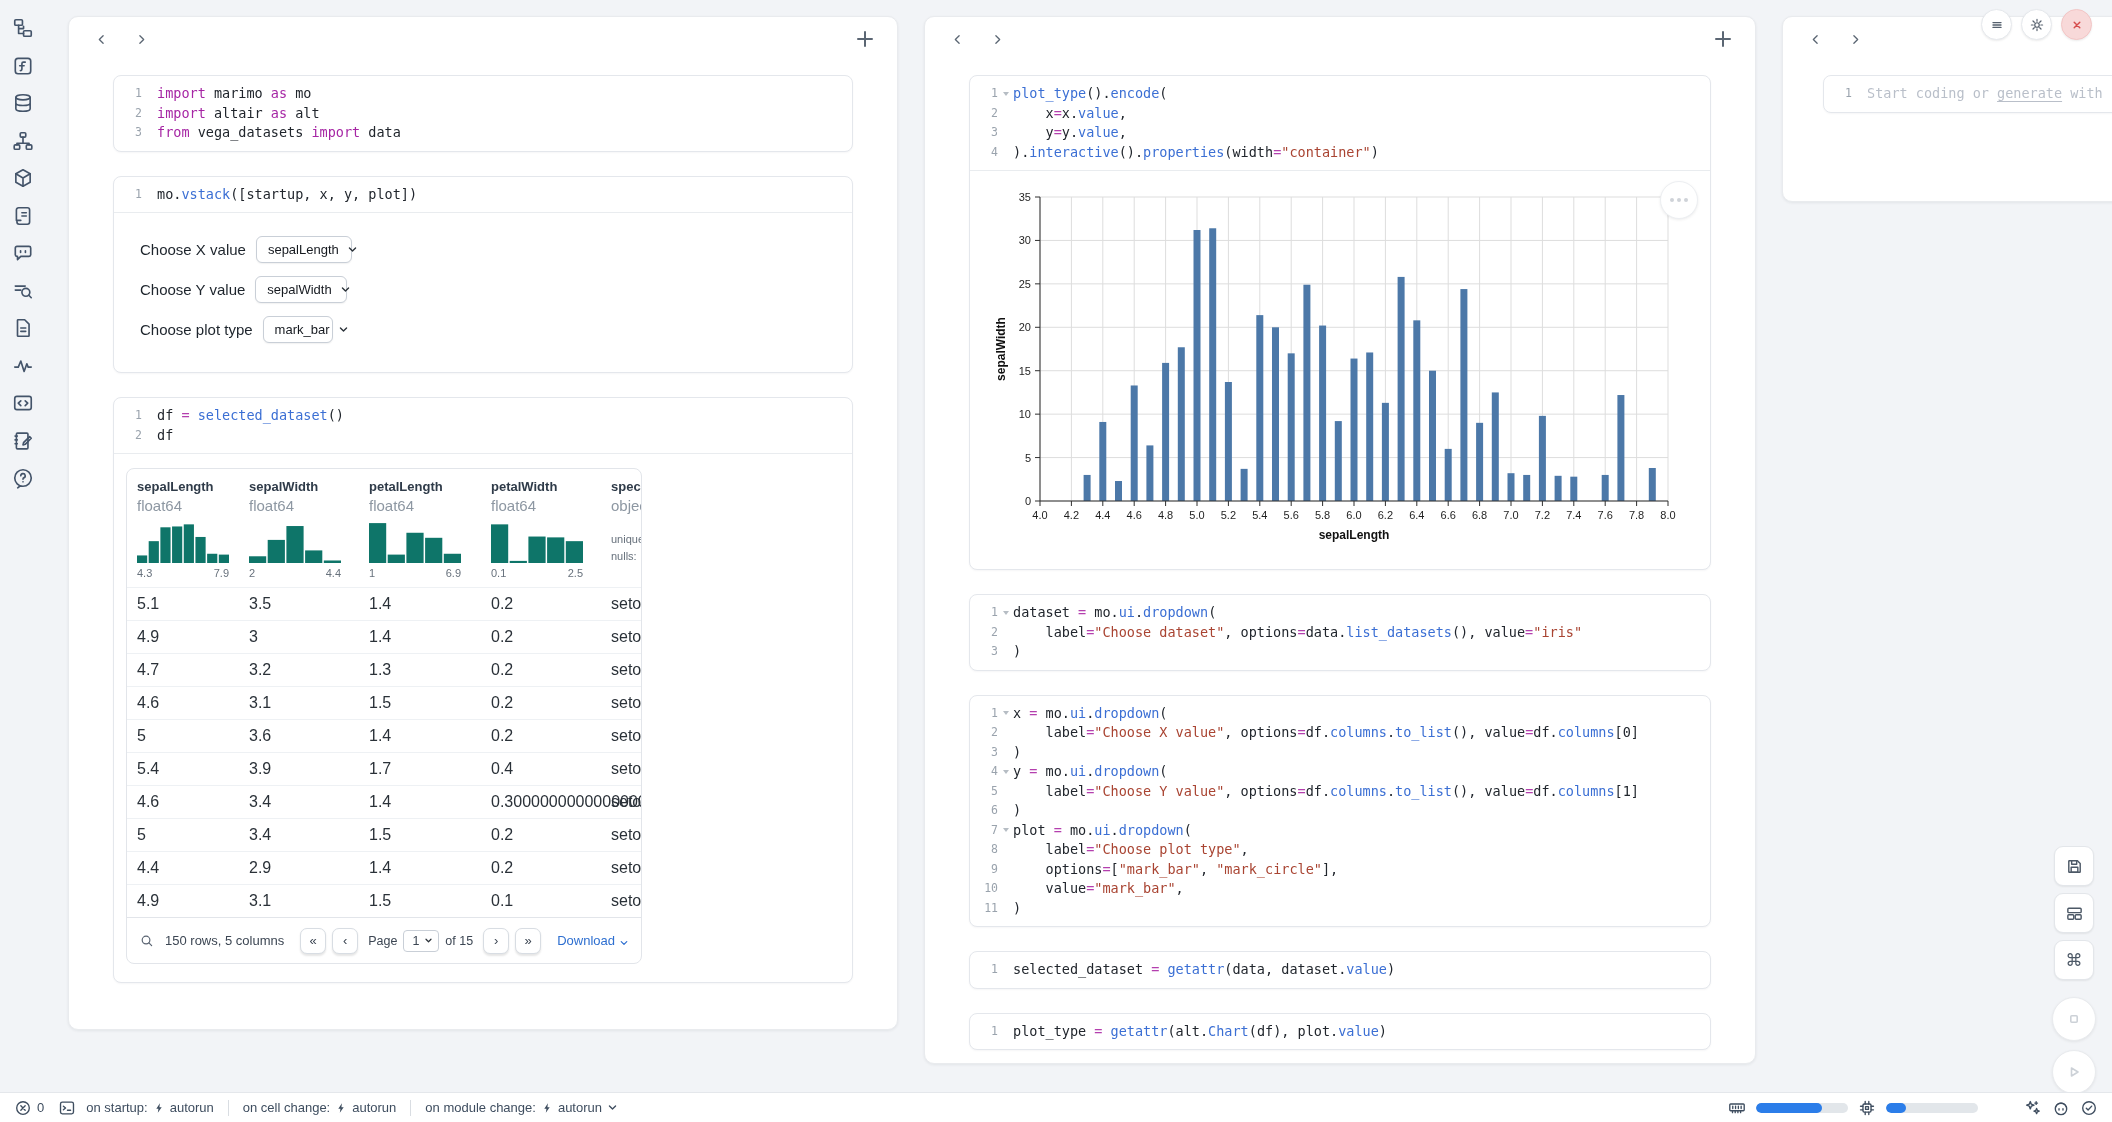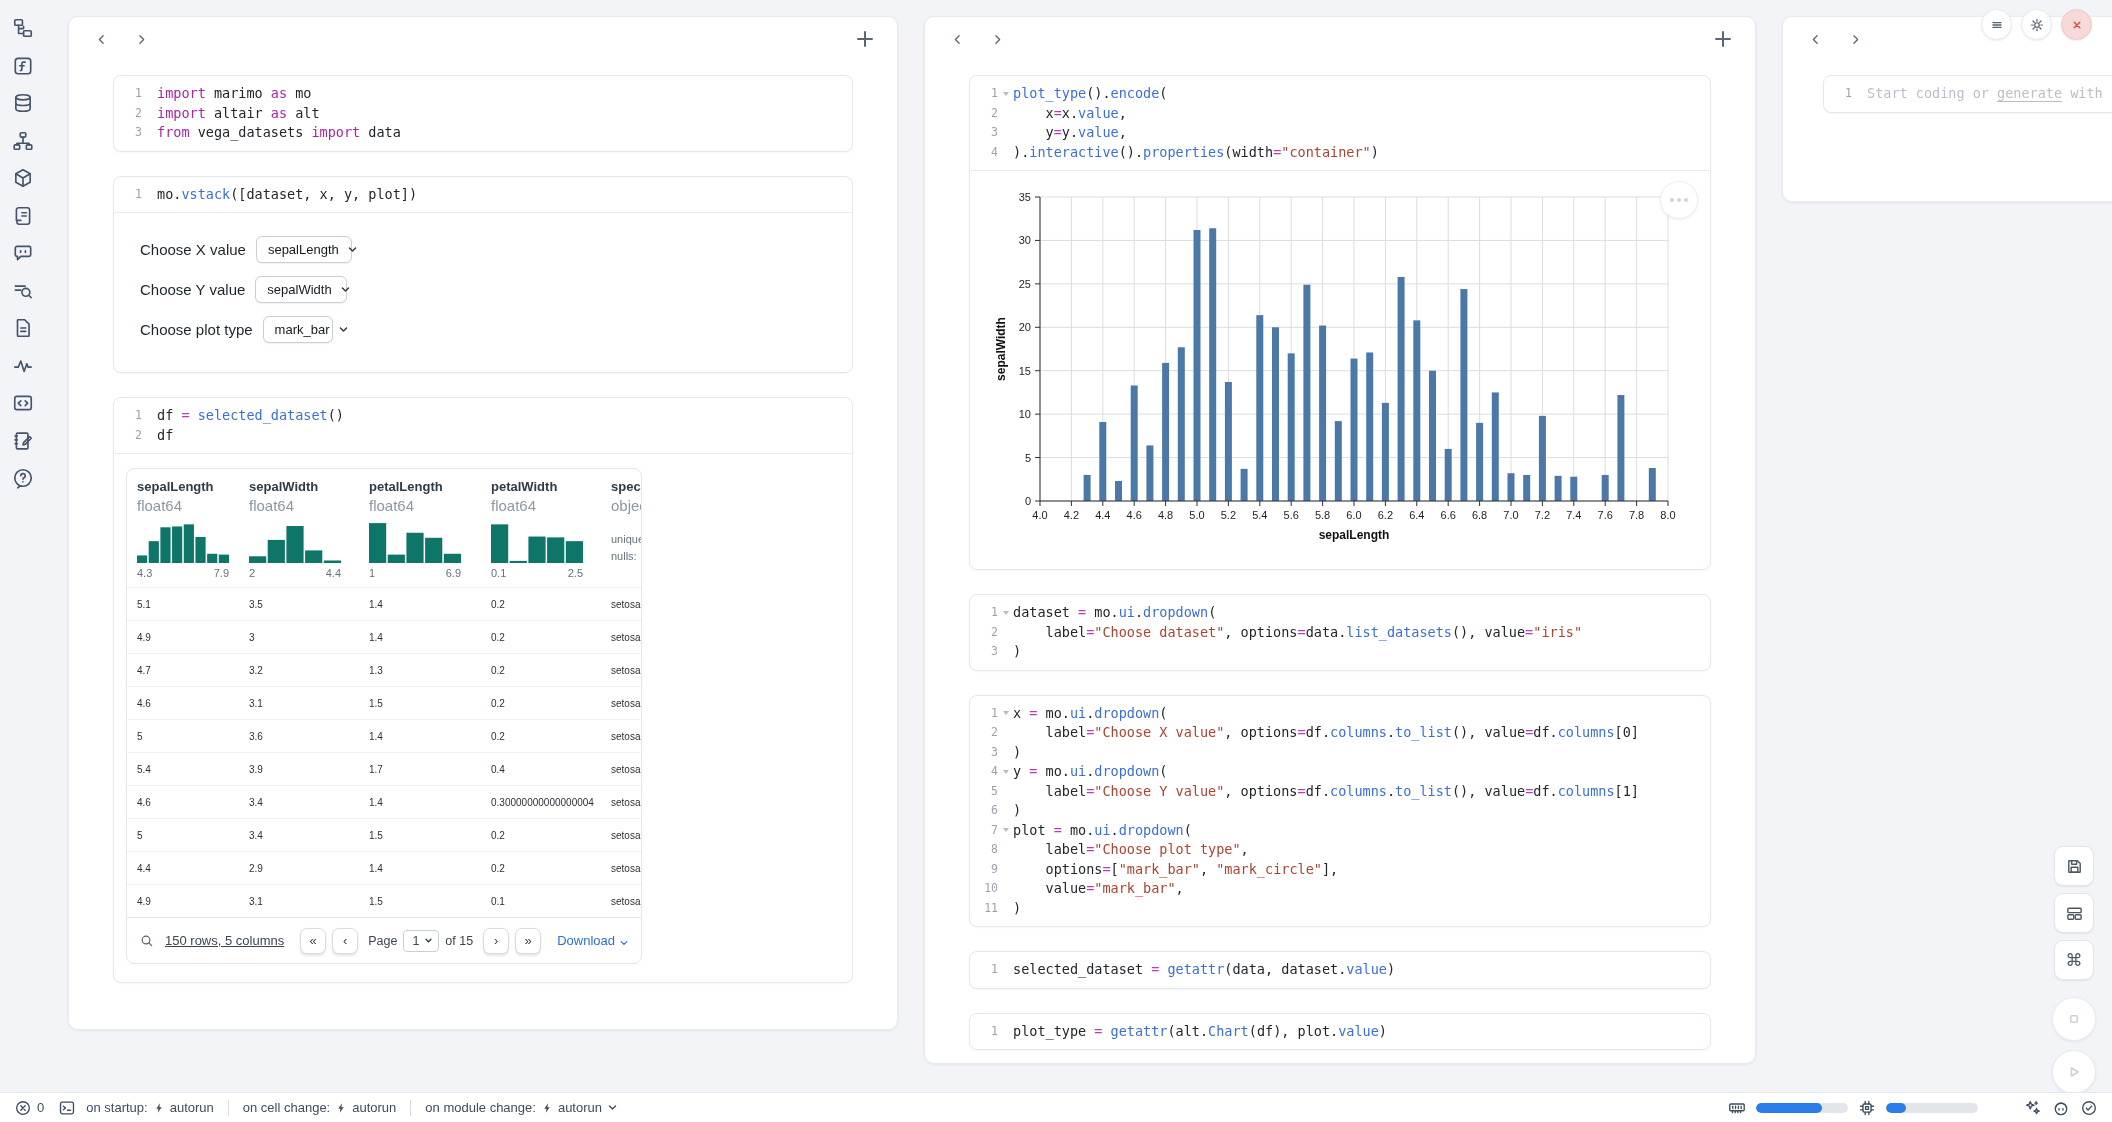--- a/index.html
+++ b/index.html
@@ -56,24 +56,24 @@
   .table-box { width:516px; border:1px solid #e2e5ea; border-radius:8px; overflow:hidden; background:#fff; }
   .t-scroll { overflow:hidden; }
   .t-inner { width:620px; }
   .th-row, .tr { display:grid; grid-template-columns:112px 120px 122px 120px 146px; }
   .th { padding:10px 0 8px 10px; }
   .th-name { font-weight:bold; font-size:13px; color:#2f3b49; }
   .th-dtype { font-size:15px; color:#8d97a2; margin-top:3px; }
   .hist { margin-top:7px; }
   .th-range { display:flex; justify-content:space-between; width:92px; font-size:11px; color:#67717c; margin-top:4px; }
   .th-info { font-size:11px; color:#67717c; margin-top:17px; line-height:17px; white-space:nowrap; }
-  .tr { height:33px; align-items:center; border-top:1px solid #eef1f4; font-size:10px; color:#2a3138; }
+  .tr { height:33px; align-items:center; border-top:1px solid #eef1f4; font-size:16px; color:#2a3138; }
   .td { padding-left:10px; white-space:nowrap; }
   .t-footer { height:46px; border-top:1px solid #e2e5ea; display:flex; align-items:center; padding:0 12px; gap:8px; font-size:13px; color:#3c4653; }
-  .t-sum { margin-left:2px;text-decoration:underline; }
+  .t-sum { margin-left:2px; }
   .pager { margin-left:auto; display:flex; align-items:center; gap:6px; }
   .pager-btn { width:26px; height:26px; border:1px solid #d8dde3; border-radius:7px; background:#fff;
     box-shadow:0 1.5px 2px rgba(0,0,0,.10); display:flex; align-items:center; justify-content:center;
     font-size:13px; color:#3c4653; cursor:pointer; }
   .page-label { font-size:12.5px; margin-left:4px; }
   .page-select { height:22px; border:1px solid #c9cfd7; border-radius:4px; display:flex; align-items:center;
     padding:0 5px 0 8px; font-size:12.5px; gap:5px; cursor:pointer; background:#fff; }
   .page-select svg { width:9px; height:9px; }
   .of-label { font-size:12.5px; margin-right:4px; }
   .download { color:#2e6fd0; display:flex; align-items:flex-end; gap:4px; margin-left:10px; cursor:pointer; }
@@ -251,21 +251,21 @@
           <span class="code-text"><span class="tok-k">from</span><span class="tok-p"> vega_datasets </span><span class="tok-k">import</span><span class="tok-p"> data</span></span>
         </div>
       </div>
   </div>
 
   <div class="cell has-output">
     <div class="editor">
         <div class="code-row">
           <span class="gut">1</span>
           <span class="fold"></span>
-          <span class="code-text"><span class="tok-p">mo.</span><span class="tok-f">vstack</span><span class="tok-p">([dataset, x, y, plot])</span></span>
+          <span class="code-text"><span class="tok-p">mo.</span><span class="tok-f">vstack</span><span class="tok-p">([startup, x, y, plot])</span></span>
         </div>
       </div>
     <div class="controls">
       <div class="ctrl-row">
         <span>Choose X value</span>
         <span class="select-box w-x">
           <span>sepalLength</span>
           <svg viewBox="0 0 18 18" class="stroke-ic" style="stroke-width:2.2;color:#2a3138">
               <path d="M4 6.5 l5 5 5-5"></path>
             </svg>

